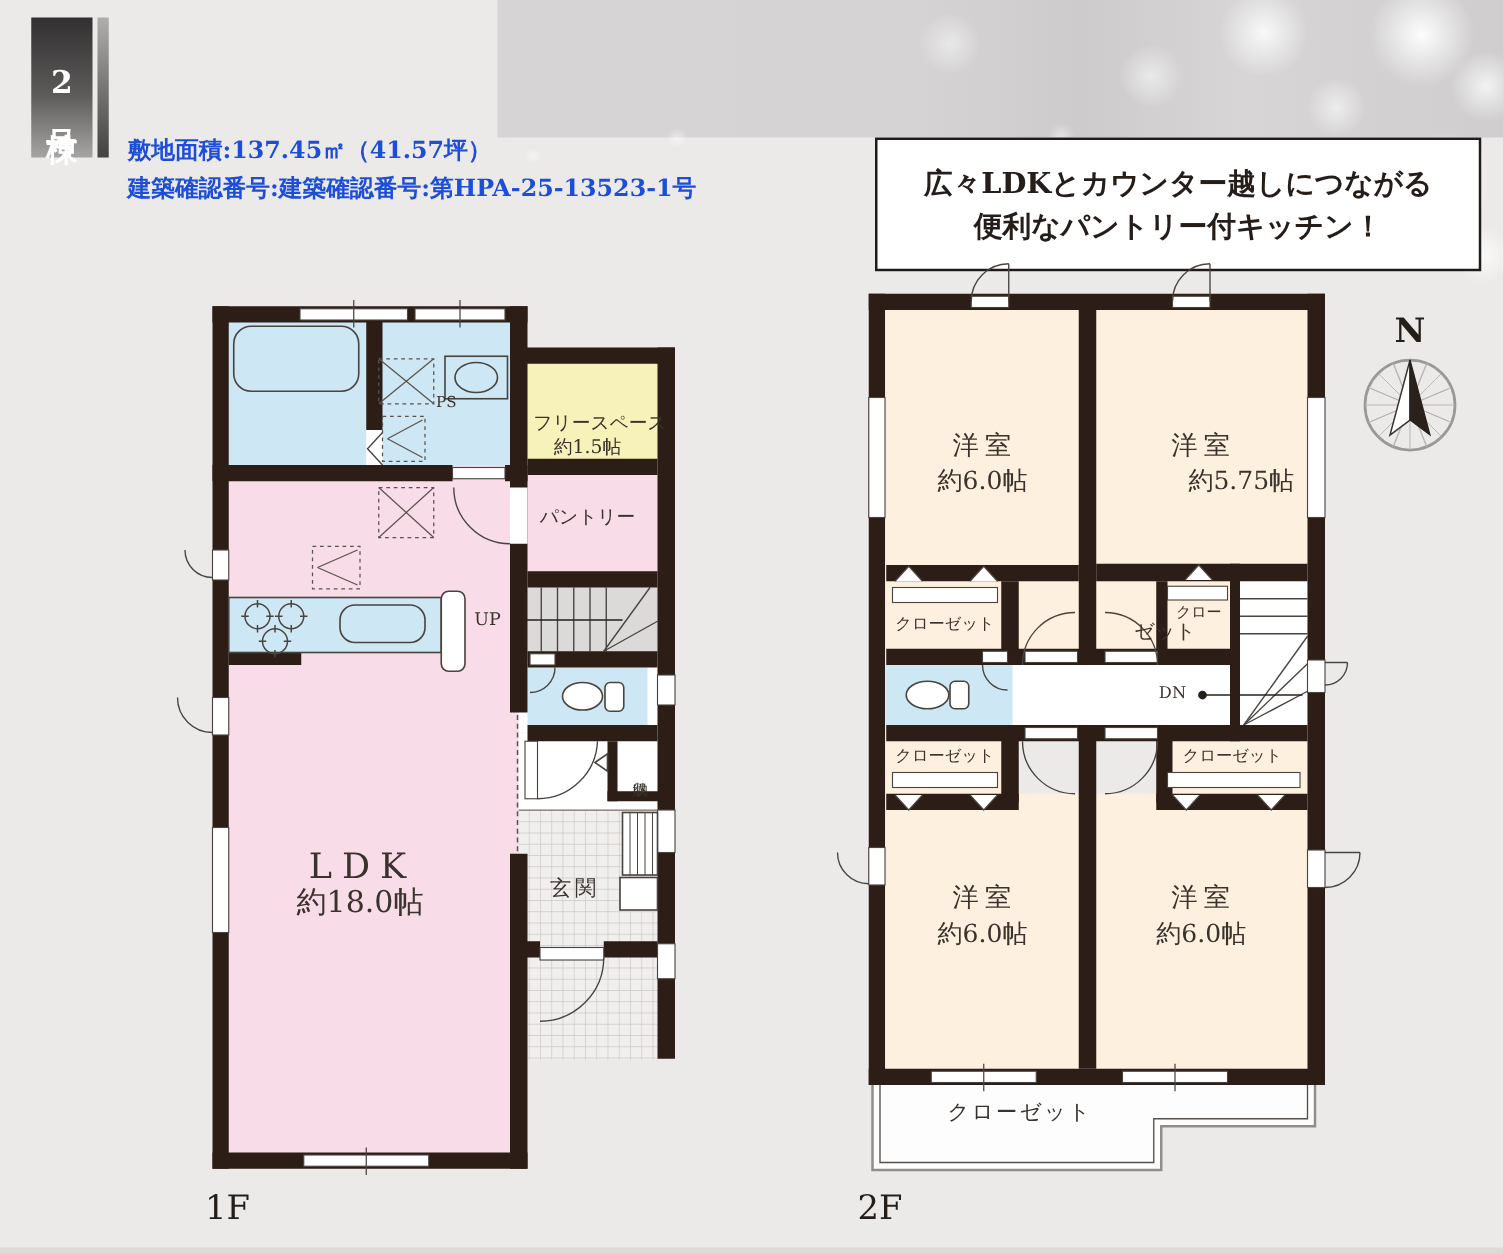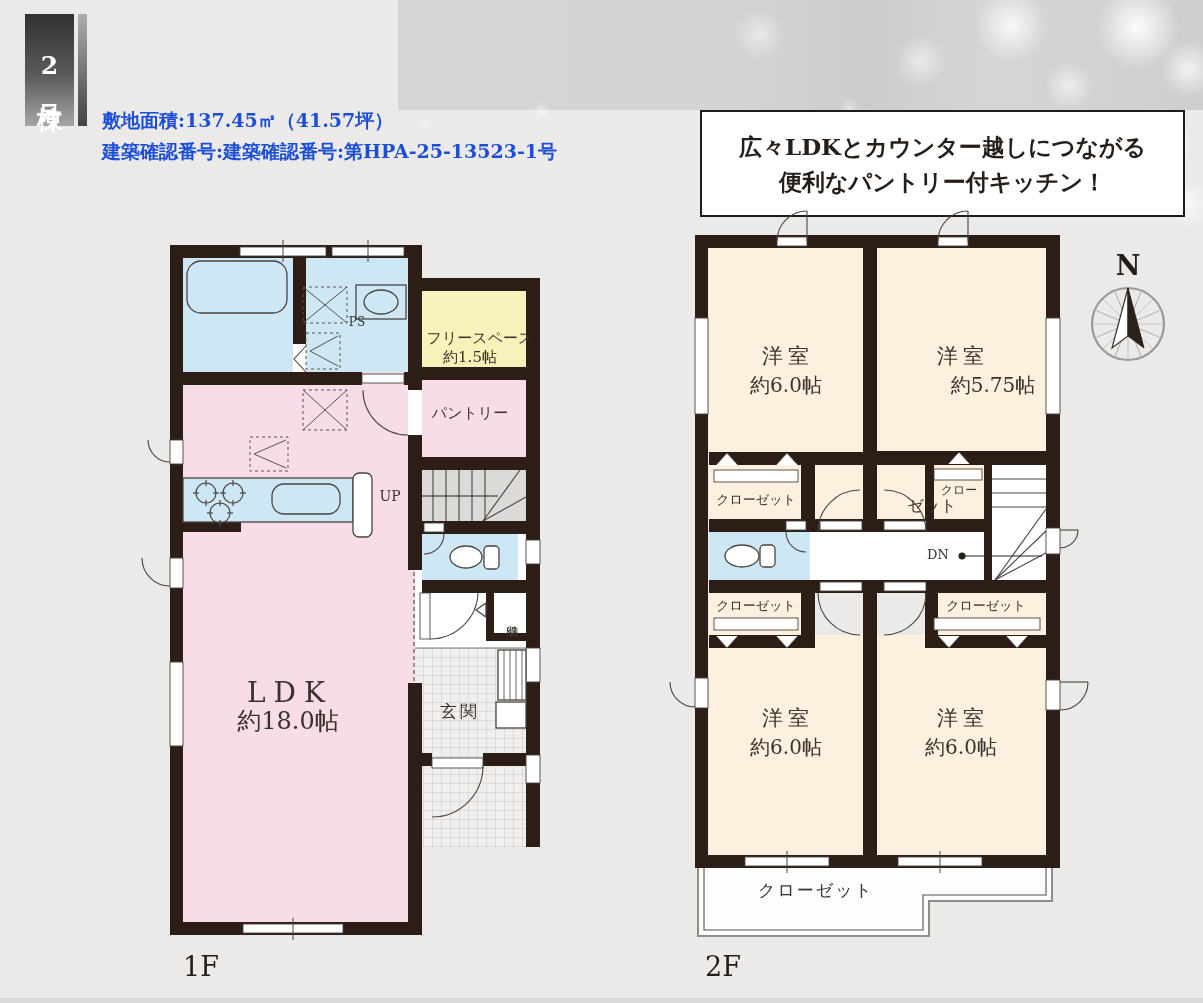--- a/index.html
+++ b/index.html
@@ -40,21 +40,21 @@
     background:#ffffff;border:2.5px solid #1f1b18;box-sizing:border-box;
     display:flex;flex-direction:column;align-items:center;justify-content:center;
   }
   .callout div{font-size:23px;font-weight:bold;line-height:35px;color:#241d18;white-space:nowrap;}
   svg.plan{position:absolute;left:0;top:0;}
   .lbl{
     position:absolute;transform:translate(-50%,-50%);
     white-space:nowrap;color:#3a322c;line-height:1.05;text-align:center;
   }
   .lbl.vert{writing-mode:vertical-rl;text-orientation:upright;}
-  .floor-tag{font-size:27px;color:#241d18;margin-left:19px;}
+  .floor-tag{font-size:27px;color:#241d18;}
   .bottom-strip{position:absolute;left:0;bottom:0;width:100%;height:5px;background:#dcdad9;}
 </style>
 </head>
 <body>
 
 <div class="canvas">
 
   <div class="band"></div>
   <div class="bokeh" style="left:735px;top:10px;width:50px;height:50px;background:radial-gradient(circle,rgba(255,255,255,.5),rgba(255,255,255,0) 70%);"></div>
   <div class="bokeh" style="left:895px;top:35px;width:52px;height:52px;background:radial-gradient(circle,rgba(255,255,255,.55),rgba(255,255,255,0) 70%);"></div>

